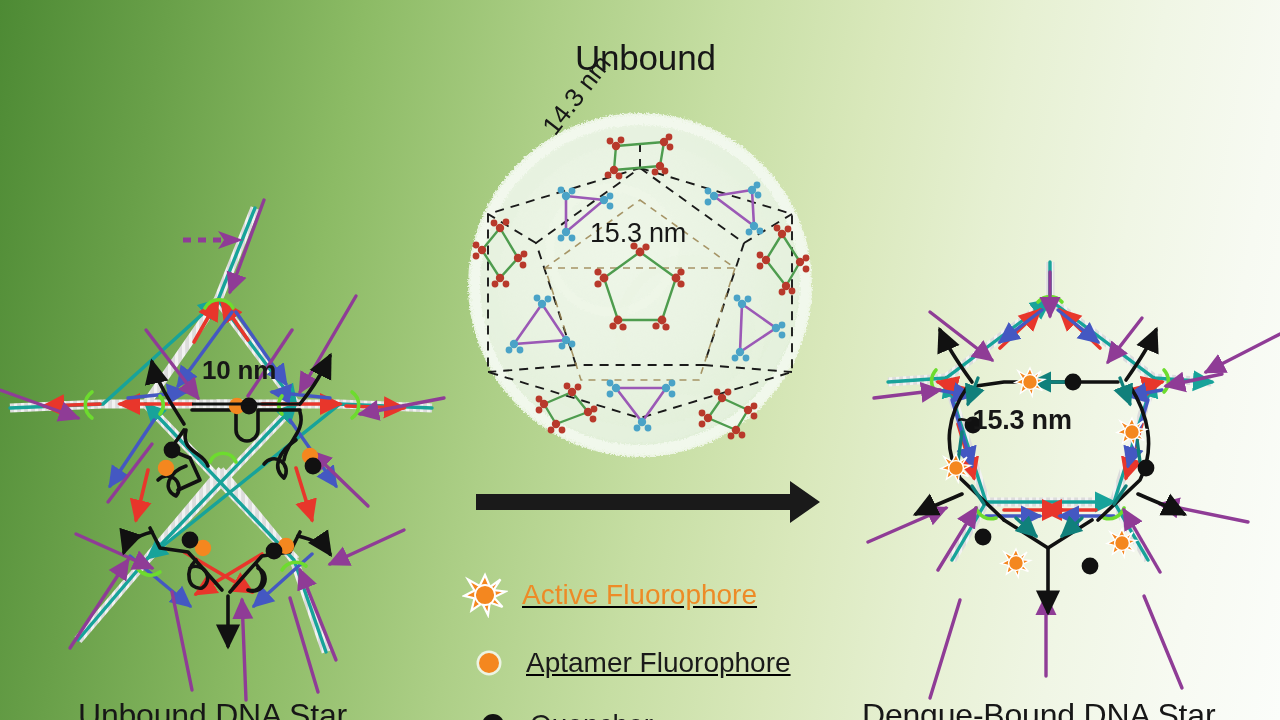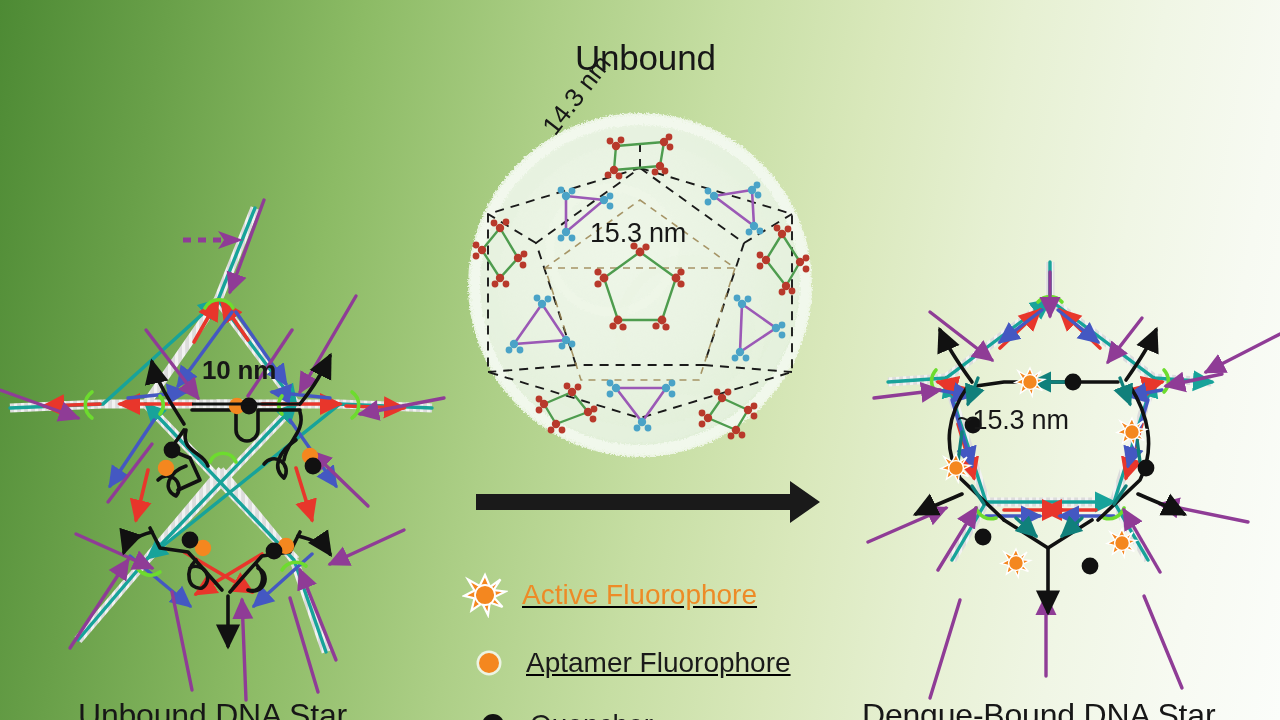--- a/index.html
+++ b/index.html
@@ -64,21 +64,21 @@
   #lbl-153 {
     left: 590px;
     top: 218px;
     font-size: 27px;
     font-weight: 400;
   }
   #lbl-153b {
     left: 957px;
     top: 405px;
     font-size: 27px;
-    font-weight: 400;
+    font-weight: 700;
   }
   #lbl-unbound {
     left: 78px;
     top: 697px;
     font-size: 32px;
   }
   #lbl-bound {
     left: 862px;
     top: 697px;
     font-size: 32px;

